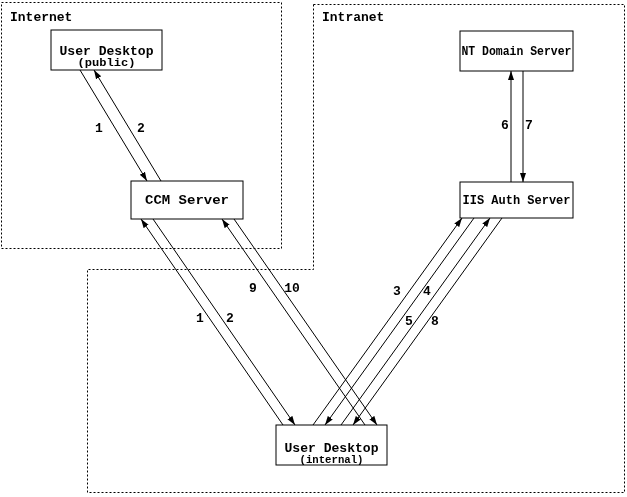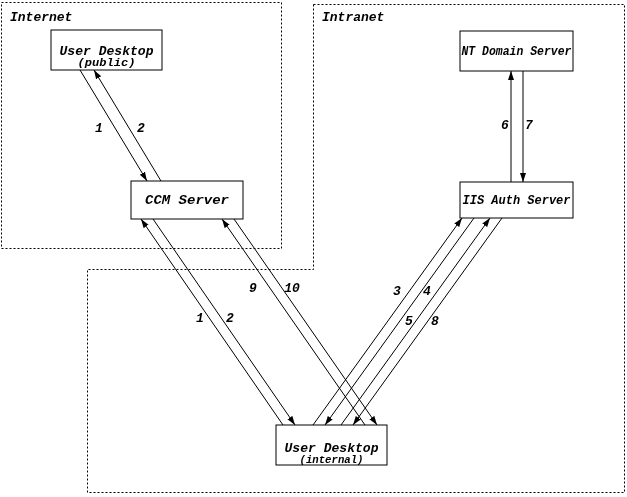--- a/index.html
+++ b/index.html
@@ -6,21 +6,20 @@
     margin: 0;
     padding: 0;
     background: #ffffff;
   }
   .stage {
     position: relative;
     width: 627px;
     height: 497px;
     background: #ffffff;
     overflow: hidden;
-    font-style: italic;
   }
   svg { display: block; }
   text {
     font-family: "Liberation Mono", "DejaVu Sans Mono", monospace;
     fill: #000000;
   }
   .zone-outline {
     fill: none;
     stroke: #000000;
     stroke-width: 1;

